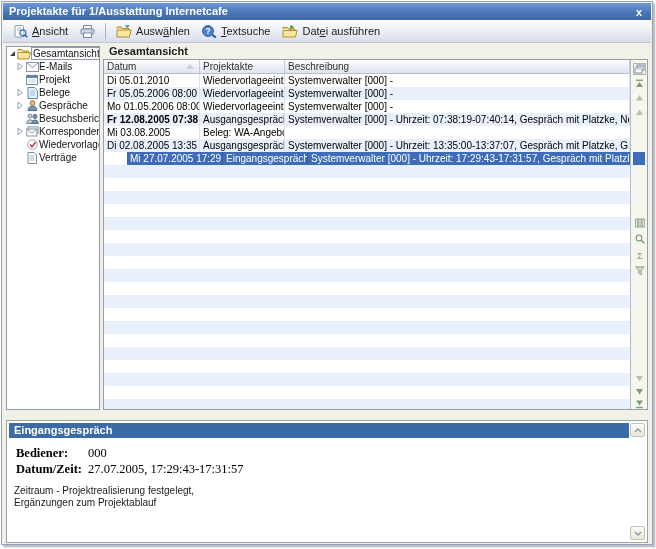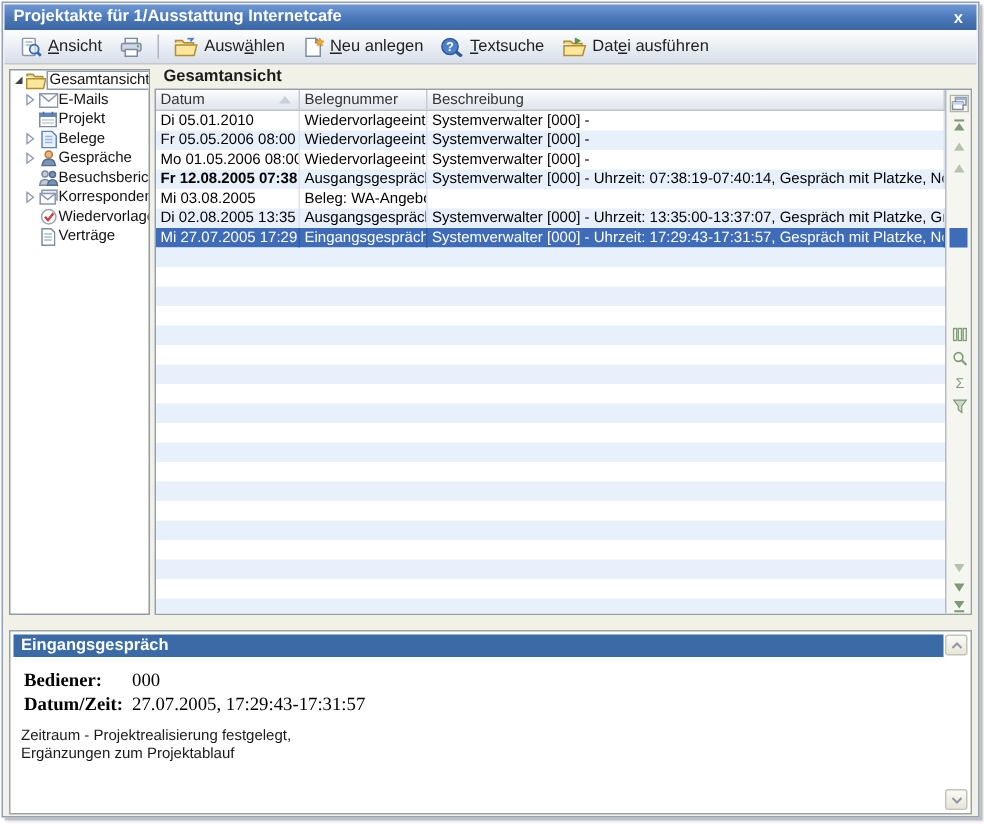--- a/index.html
+++ b/index.html
@@ -40,21 +40,21 @@
     background:#fff; border:1px solid #95a0ac; display:flex; overflow:hidden; }
   .gridtable { flex:1 1 auto; overflow:hidden; }
   .ghead { display:flex; height:14px; background:linear-gradient(#fdfdfe,#e9edf3 60%,#e0e5ec);
     border-bottom:1px solid #b8c0ca; font-size:10px; color:#333; }
   .ghead .hc { padding:0 3px; line-height:13px; border-right:1px solid #c6ccd4; white-space:nowrap; overflow:hidden;
     display:flex; align-items:center; justify-content:space-between; }
   .sort-asc { width:0; height:0; border-left:4px solid transparent; border-right:4px solid transparent;
     border-bottom:5px solid #c7cfdb; margin-right:2px; }
   .grow { display:flex; height:13px; font-size:10px; color:#000; line-height:13px; }
   .grow.alt { background:var(--alt-row,#e8f1fb); }
-  .grow.selected { background:var(--sel,#3e6cb8); color:#fff; }
+  .grow.selected { background:var(--sel,#3e6cb8); color:#fff;margin-left:23px; }
   .grow .c { padding:0 3px; white-space:nowrap; overflow:hidden; border-right:1px solid #dbe2ec; }
   .grow.selected .c { border-right-color:#345f9f; }
   .grow.empty .c { border-right:none; }
 
   
   .strip { flex:0 0 17px; border-left:1px solid #b4bcc6; background:#f6f6f0; position:relative; }
   .strip .sicon { position:absolute; left:0; width:17px; height:13px; display:flex; align-items:center; justify-content:center; }
   .strip .topbtn { top:1px; height:15px; }
   .row-indicator { position:absolute; left:2px; right:2px; height:13px; background:var(--sel,#3e6cb8); }
 
@@ -110,30 +110,20 @@
           <svg width="16" height="13" viewBox="0 0 16 13">
             <path d="M1 3.5 L1 2 L5.5 2 L6.8 3.5 L13 3.5 L13 5" fill="#f3d47b" stroke="#b08f33"></path>
             <path d="M3.2 5 L15.2 5 L13.4 12 L1 12 L1 5 Z" fill="#fbe69c" stroke="#b08f33"></path>
             <path d="M9 0.8 L12.5 0.8 L11 2.6" fill="none" stroke="#3f7fd2" stroke-width="1.2"></path>
           </svg>
         </span>
         <span>Ausw<u>ä</u>hlen</span>
       </div>
       <div class="tbtn">
         <span class="icon ">
-          <svg width="14" height="13" viewBox="0 0 14 13">
-            <path d="M2 0.5 h6.5 l3 3 v9 H2 z" fill="#fff" stroke="#7c8ba0"></path>
-            <path d="M8.5 0.5 l3 3 h-3 z" fill="#dfe5ee" stroke="#7c8ba0"></path>
-            <path d="M11.2 0.4 l0.9 1.7 1.9 0.3 -1.4 1.3 0.35 1.9 -1.75 -0.9 -1.75 0.9 0.35 -1.9 -1.4 -1.3 1.9 -0.3 z" fill="#f9a825" stroke="#d07f00" stroke-width="0.4"></path>
-          </svg>
-        </span>
-        <span><u>N</u>eu anlegen</span>
-      </div>
-      <div class="tbtn">
-        <span class="icon ">
           <svg width="15" height="13" viewBox="0 0 15 13">
             <circle cx="6" cy="6" r="5.4" fill="#4d80ca" stroke="#2d5a9a"></circle>
             <text x="6" y="9" text-anchor="middle" font-size="8.5" font-weight="bold" fill="#fff" font-family="Liberation Sans, sans-serif">?</text>
             <line x1="10" y1="9.5" x2="13.8" y2="12.6" stroke="#2d5a9a" stroke-width="2.2"></line>
           </svg>
         </span>
         <span><u>T</u>extsuche</span>
       </div>
       <div class="tbtn">
         <span class="icon ">
@@ -272,21 +262,21 @@
   <div class="grid-title">Gesamtansicht</div>
 
   <div class="grid">
     <div class="gridtable">
       <div class="ghead" id="ghead">
           <div class="hc" style="flex: 0 0 96px;">
             <span>Datum</span>
             <span class="sort-asc"></span>
           </div>
           <div class="hc" style="flex: 0 0 85px;">
-            <span>Belegnummer</span>
+            <span>Projektakte</span>
           </div>
           <div class="hc" style="flex: 1 1 auto;">
             <span>Beschreibung</span>
           </div>
         </div>
       <div id="gbody">
           <div class="grow">
             <div class="c" style="flex: 0 0 96px;">Di 05.01.2010</div>
             <div class="c" style="flex: 0 0 85px;">Wiedervorlageeintrag</div>
             <div class="c" style="flex: 1 1 auto;">Systemverwalter [000] -</div>

